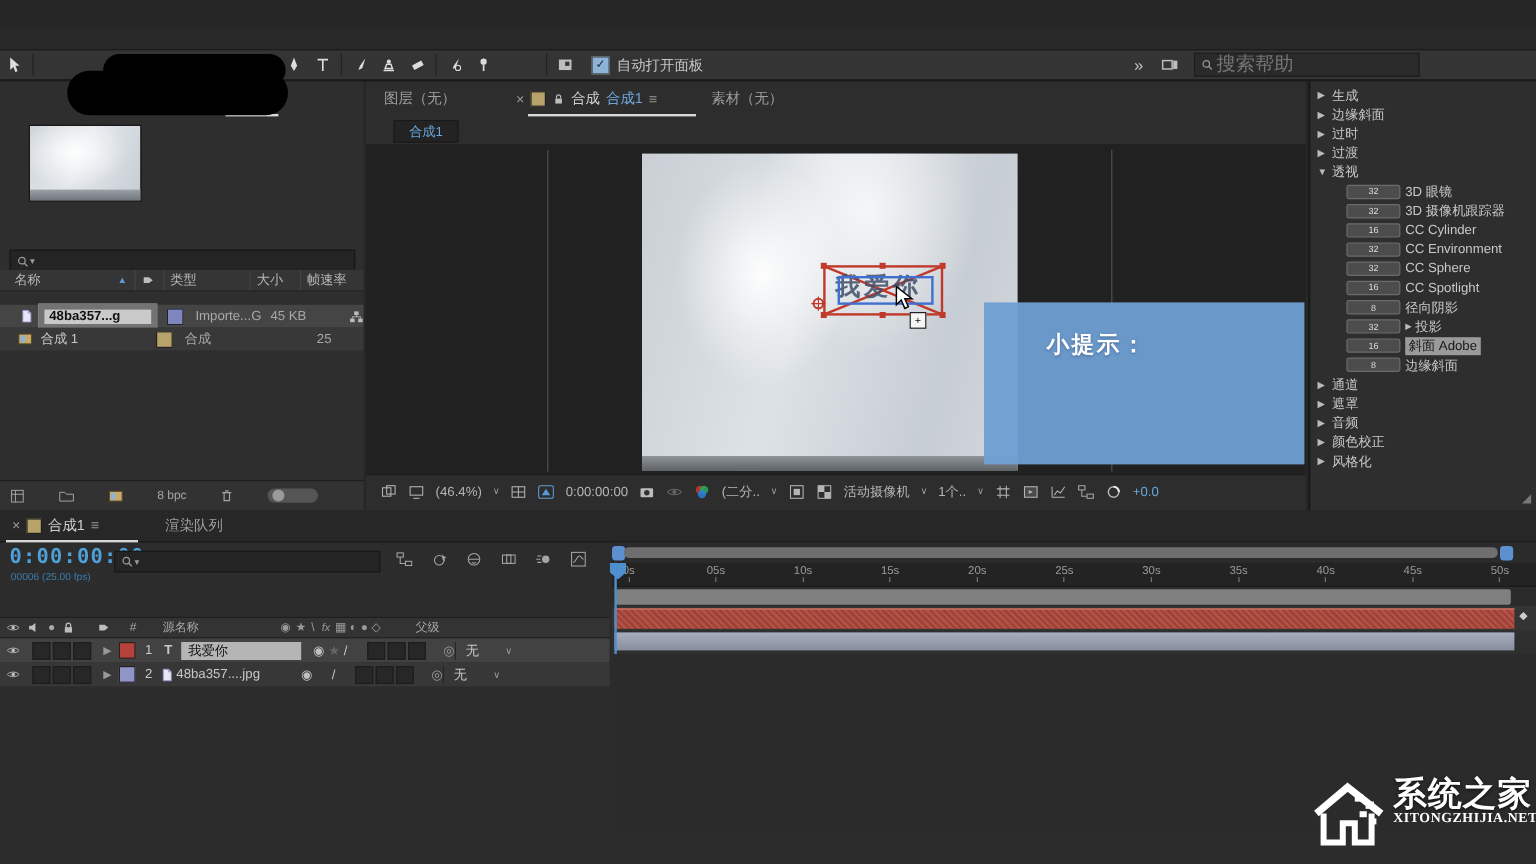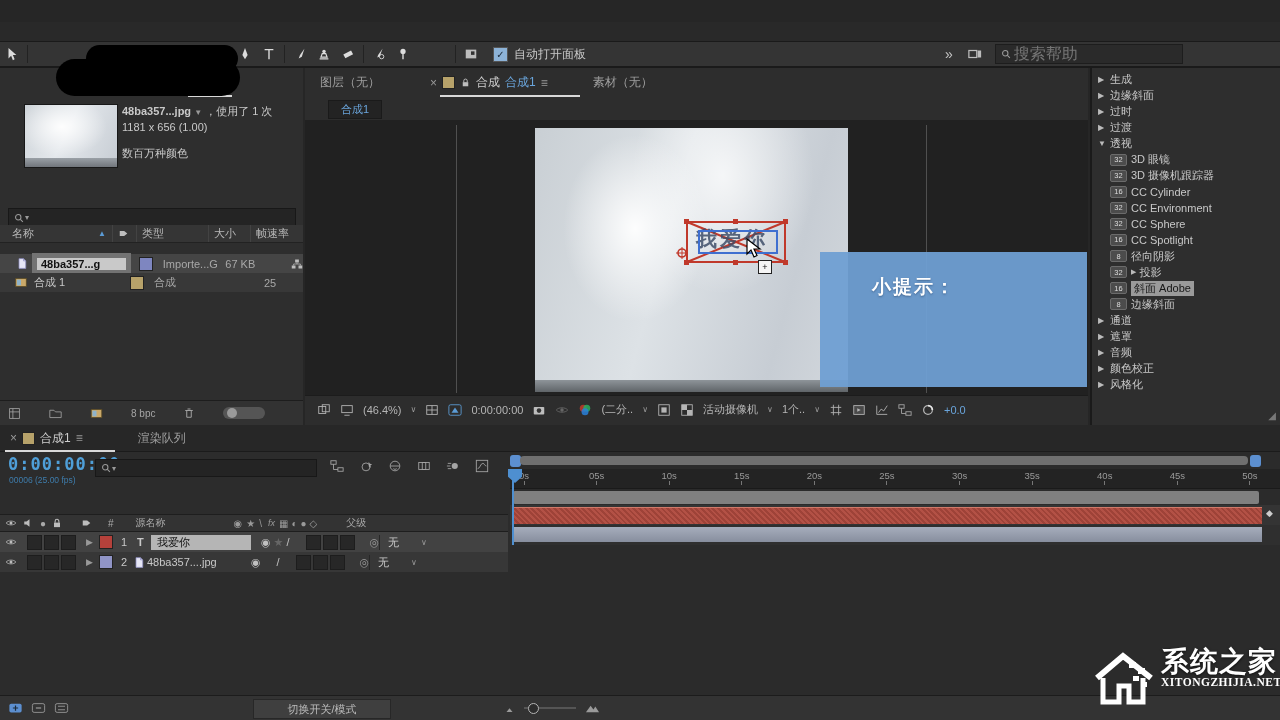--- a/index.html
+++ b/index.html
@@ -76,21 +76,21 @@
   .tip{position:absolute;left:515px;top:132px;width:267px;height:135px;background:rgba(111,159,211,.95);z-index:10;color:#fff;text-shadow:0 1px 2px rgba(40,70,110,.6);}
   .tip-title{position:absolute;left:52px;top:22px;font-size:19px;font-weight:bold;letter-spacing:2px;}
   .tip-body{position:absolute;left:20px;top:58px;font-size:19px;font-weight:bold;letter-spacing:1px;}
   .comp-toolbar{position:absolute;left:0;top:327px;width:783px;height:28px;background:#2d2d2d;border-top:1px solid #1c1c1c;display:flex;align-items:center;gap:9px;padding-left:12px;box-sizing:border-box;color:#b5b5b5;font-size:11px;}
   .caret{font-size:8px;color:#999;}
 
   
   .fx{left:1090px;top:68px;width:190px;height:357px;background:#2e2e2e;border-left:2px solid #1a1a1a;box-sizing:border-box;padding-top:3px;}
   .fx-row{height:16.1px;display:flex;align-items:center;padding-left:6px;font-size:11px;color:#c8c8c8;white-space:nowrap;}
   .fx-arrow{width:12px;display:inline-block;font-size:8px;color:#bbb;flex:none;}
-  .fx-badge{flex:none;margin-right:4px;min-width:13px;height:10px;background:#4c4c4c;border:1px solid #6b6b6b;border-radius:2px;font-size:7.5px;color:#ddd;display:flex;align-items:center;justify-content:center;padding:0 1px;}
+  .fx-badge{flex:none;margin-left:12px;margin-right:4px;min-width:13px;height:10px;background:#4c4c4c;border:1px solid #6b6b6b;border-radius:2px;font-size:7.5px;color:#ddd;display:flex;align-items:center;justify-content:center;padding:0 15px;}
   .fx-badge:empty{display:none;}
   .fx-badge2{flex:none;margin-right:3px;font-size:7px;color:#bbb;}
   .fx-badge2:empty{display:none;}
   .fx-row.selected .fx-label{background:#9a9a9a;color:#161616;padding:0 3px;}
 
   
   .tl{left:0;top:425px;width:1280px;height:295px;background:#2c2c2c;}
   .tl-tabs{position:absolute;left:0;top:0;width:100%;height:27px;background:#272727;display:flex;align-items:center;font-size:12px;color:#9f9f9f;border-bottom:1px solid #1b1b1b;box-sizing:border-box;}
   .tl-left{position:absolute;left:0;top:27px;width:508px;height:243px;}
   .tc-big{position:absolute;left:8px;top:2px;font-family:"DejaVu Sans Mono","Liberation Mono",monospace;font-size:17px;font-weight:bold;color:#4f9fd8;letter-spacing:1px;}
@@ -310,27 +310,20 @@
           </svg>
         <input placeholder="搜索帮助" style="">
       </div>
     </div>
   </div>
 
   <div class="abs panel proj">
     <div class="abs" style="left:73px;top:14px;width:15px;height:13px;background:#c24b3c"></div>
     <div class="abs ptab-underline" style="left:188px;top:27px;width:44px"></div>
     <div class="abs thumb" style="top:36px"></div>
-    <div class="abs proj-info" style="top:36px">
-      <div><b>48ba357...jpg</b>
-        <span class="caret">▼</span>
-        <span>，使用了 1 次</span></div>
-      <div>1181 x 656 (1.00)</div>
-      <div style="margin-top:12px">数百万种颜色</div>
-    </div>
     <div class="abs proj-search" style="top:140px">
       <svg class="ic" style="width:12px;height:12px">
           <use href="#i-search"></use>
         </svg>
         <span class="caret">▾</span>
       <input style="">
     </div>
     <div class="abs ptable-head" style="top:157px">
       <div style="padding-left:12px;width:86px">名称</div>
       <span style="color:#5b9bd5;font-size:8px;margin-right:6px">▲</span>
@@ -343,21 +336,21 @@
       <div class="pcol" style="width:42px">大小</div>
       <div class="pcol" style="width:50px">帧速率</div>
     </div>
     <div class="abs prow" style="top:186px;background:#454545">
       <svg class="ic" style="margin-left:16px;width:12px;height:13px">
           <use href="#i-doc"></use>
         </svg>
       <span class="name-chip" style="margin-left:4px;width:86px">48ba357...g</span>
       <span class="label-sq" style="margin-left:8px;background:#7e86c0"></span>
       <span style="margin-left:10px;width:66px;color:#a8a8a8">Importe...G</span>
-      <span style="width:44px;color:#a8a8a8">67 KB</span>
+      <span style="width:44px;color:#a8a8a8">45 KB</span>
       <svg class="ic" style="margin-left:24px;width:12px;height:12px">
           <use href="#i-net"></use>
         </svg>
     </div>
     <div class="abs prow" style="top:205px;background:#383838">
       <svg class="ic" style="margin-left:14px;width:14px;height:13px">
           <use href="#i-comp"></use>
         </svg>
       <span style="margin-left:6px;width:88px">合成 1</span>
       <span class="label-sq" style="margin-left:8px;background:#b7a26a"></span>
@@ -794,43 +787,20 @@
         </div>
       <div class="trk-row2">
           <div class="bar-gray"></div>
         </div>
       <div class="abs" style="left:756px;top:56px;color:#ccc;font-size:9px">◆</div>
       <div class="playhead-line">
           <div class="playhead"></div>
         </div>
     </div>
 
-    <div class="tl-footer">
-      <svg class="ic" style="margin-left:8px;width:15px" viewBox="0 0 16 16">
-          <rect x="1" y="3" width="14" height="10" rx="2" fill="#5c8fd0"></rect>
-          <path d="M5 8h6M8 5v6" stroke="#1c2b3a" stroke-width="1.4"></path>
-        </svg>
-      <svg class="ic" style="margin-left:8px;width:15px" viewBox="0 0 16 16">
-          <rect x="1" y="3" width="14" height="10" rx="2" fill="none" stroke="#9a9a9a"></rect>
-          <path d="M5 8h6" stroke="#9a9a9a" stroke-width="1.4"></path>
-        </svg>
-      <svg class="ic" style="margin-left:8px;width:15px" viewBox="0 0 16 16">
-          <rect x="1" y="3" width="14" height="10" rx="2" fill="none" stroke="#9a9a9a"></rect>
-          <path d="M4 6h8M4 10h8" stroke="#9a9a9a"></path>
-        </svg>
-      <div class="toggle-btn">切换开关/模式</div>
-      <svg class="ic" style="position:absolute;left:505px;top:6px;width:12px">
-          <use href="#i-mount-s"></use>
-        </svg>
-      <div class="abs" style="left:524px;top:11px;width:52px;height:2px;background:#555"></div>
-      <div class="abs" style="left:528px;top:7px;width:9px;height:9px;border-radius:50%;border:1.5px solid #b5b5b5;background:#2c2c2c"></div>
-      <svg class="ic" style="position:absolute;left:585px;top:4px;width:15px;height:15px">
-          <use href="#i-mount-b"></use>
-        </svg>
-    </div>
   </div>
 
   <div class="abs scribble" style="left:86px;top:45px;width:152px;height:27px"></div>
   <div class="abs scribble" style="left:56px;top:59px;width:184px;height:37px;border-radius:19px"></div>
 
   <div class="abs watermark">
     <svg width="62" height="58" viewBox="0 0 62 58">
       <path d="M4 30L30 8l28 22" fill="none" stroke="#fff" stroke-width="6"></path>
       <path d="M10 30v24h16V38h10v16h14V30" fill="none" stroke="#fff" stroke-width="5"></path>
       <rect x="36" y="14" width="7" height="6" fill="#fff"></rect>

